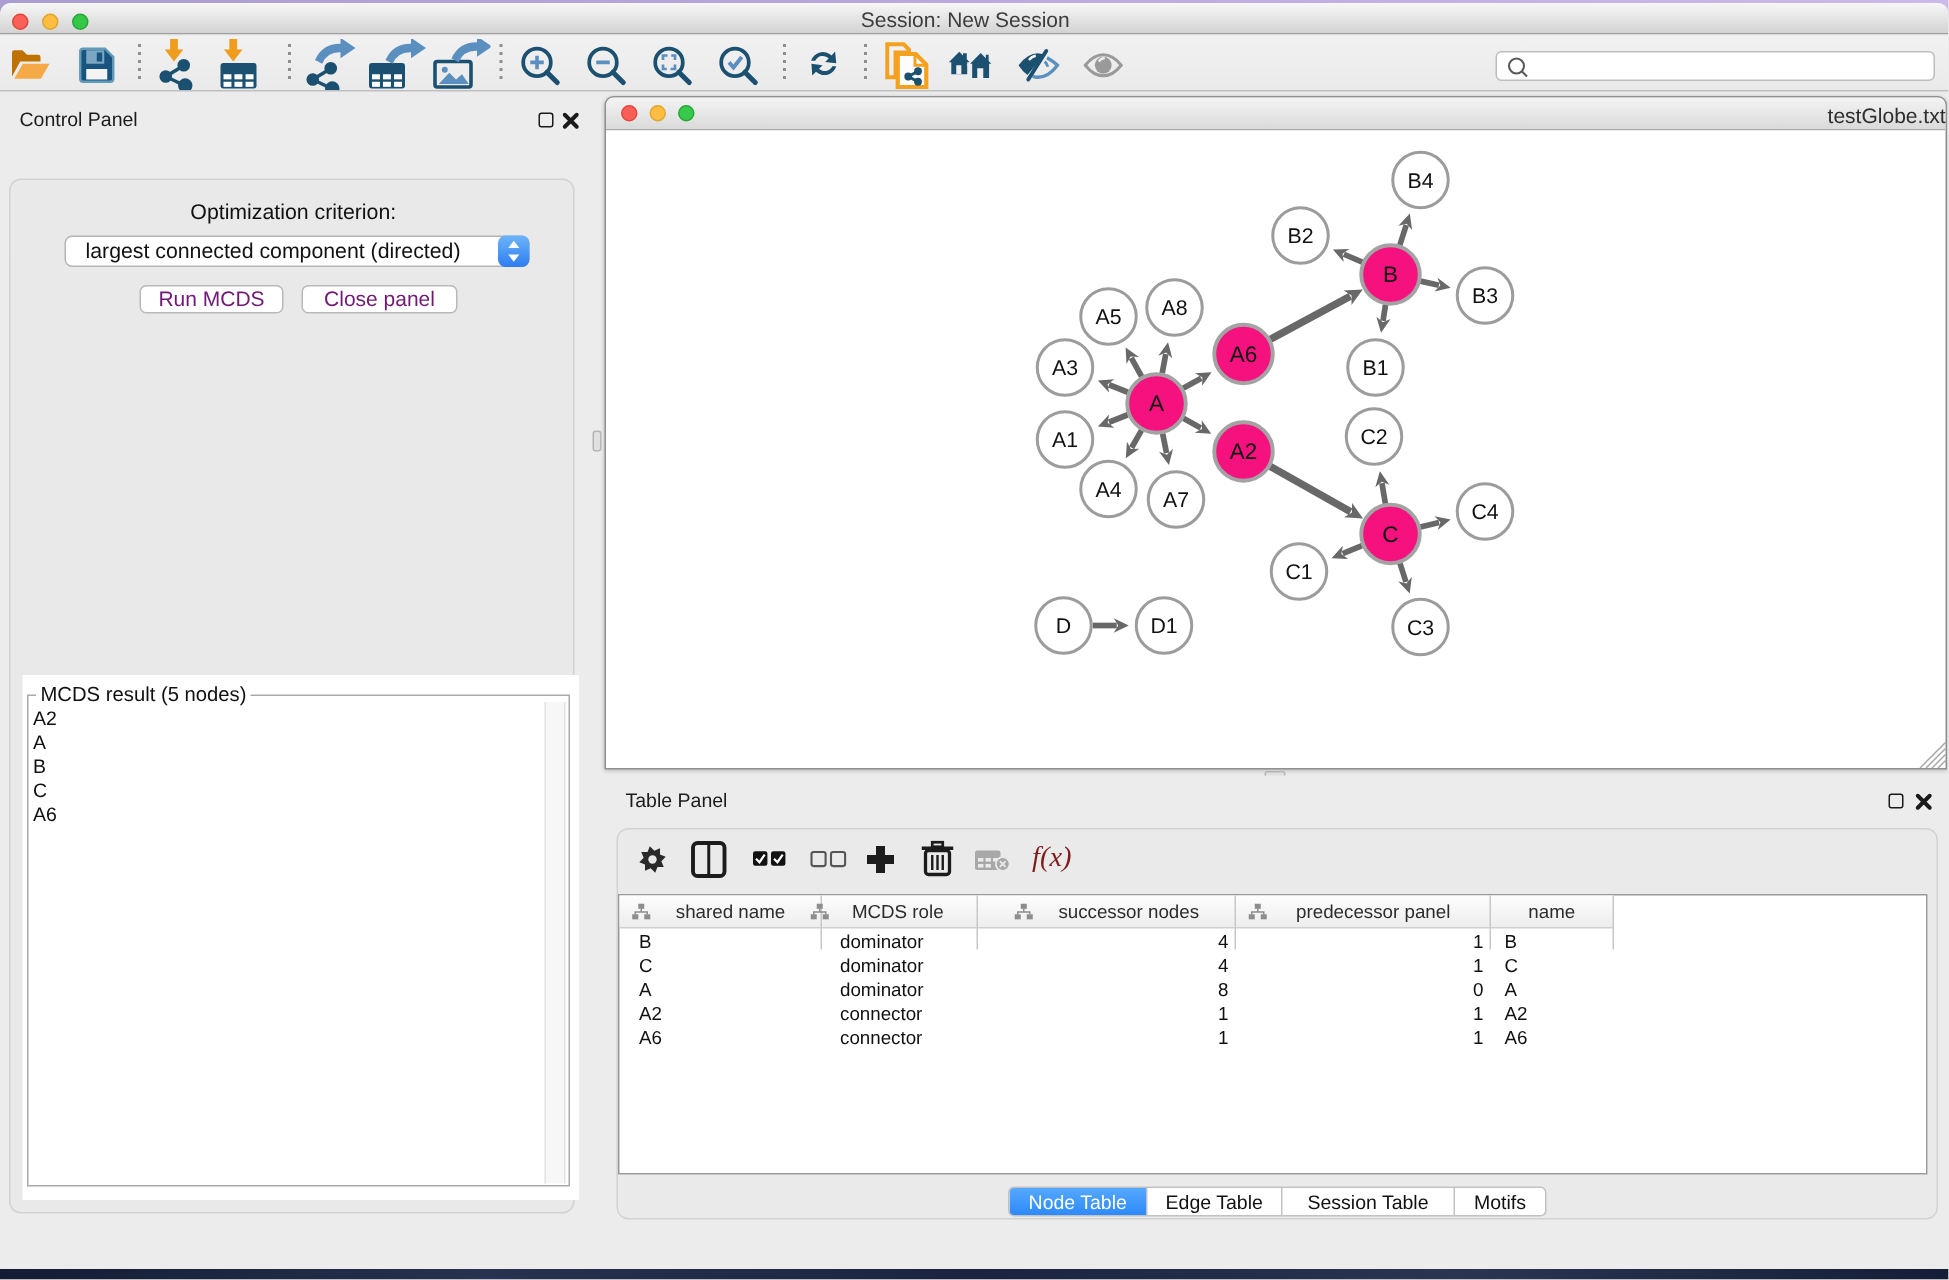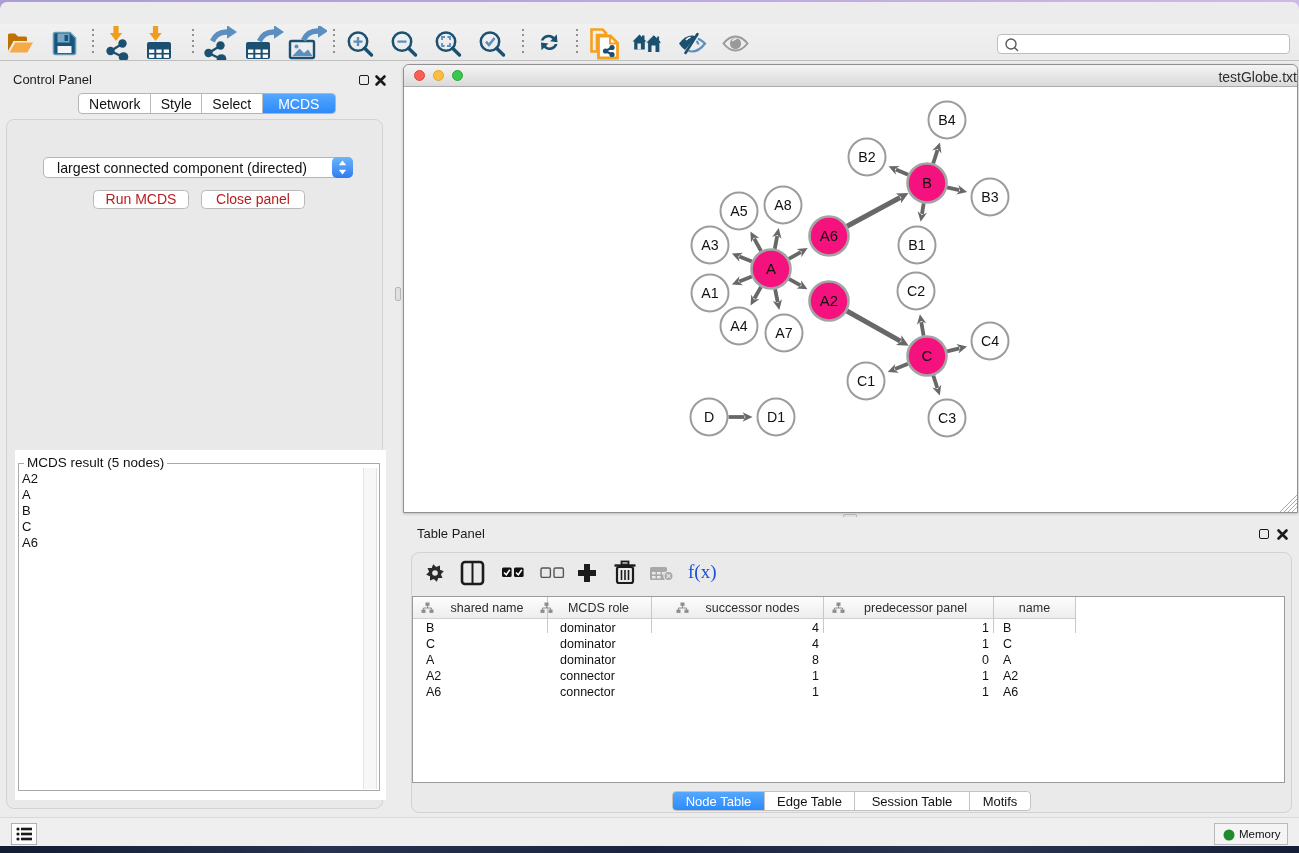--- a/index.html
+++ b/index.html
@@ -22,21 +22,21 @@
   .float-ic { position:absolute; width:10px; height:10px; border:1.5px solid #1a1a1a; border-radius:2px; }
   
   #cpanel { left:0; top:0; width:389px; height:754px; background:#ececec; }
   #cp-sub { position:absolute; left:6px; top:56px; width:377px; height:690px; background:#e9e9e9; border:1px solid #d2d2d2; border-radius:8px; }
   .seg { position:absolute; display:flex; border:1px solid #b4b4b4; border-radius:4px; background:#fff; overflow:hidden; }
   .seg div { font-size:14px; color:#111; text-align:center; border-right:1px solid #bcbcbc; display:flex; align-items:center; justify-content:center; }
   .seg div:last-child { border-right:none; }
   .seg .on { background:linear-gradient(#55a8fd,#2d8afb); color:#fff; }
   #dropdown { position:absolute; left:36px; top:37px; width:310px; height:21px; background:#fff; border:1px solid #b5b5b5; border-radius:5px; }
   #dd-cap { position:absolute; right:-1px; top:-1px; width:21px; height:21px; border-radius:5px; background:linear-gradient(#6db4f9,#2e7df0); }
-  .btn { position:absolute; height:19px; background:#fff; border:1px solid #b9b9b9; border-radius:4.5px; font-size:14px; color:#b91c1c; text-align:center; line-height:17px; }
+  .btn { position:absolute; height:19px; background:#fff; border:1px solid #b9b9b9; border-radius:4.5px; font-size:14px; color:#701a75; text-align:center; line-height:17px; }
   #mcds-box { position:absolute; left:8px; top:330px; width:371px; height:350px; background:#fff; }
   #mcds-group { position:absolute; left:3px; top:13px; width:362px; height:328px; border:1px solid #a9a9a9; }
   #mcds-label { position:absolute; left:9px; top:5px; background:#fff; padding:0 3px; font-size:13.5px; color:#111; }
   #mcds-list { position:absolute; left:7px; top:21px; font-size:13px; color:#111; line-height:16.1px; }
   #mcds-scroll { position:absolute; left:348px; top:18px; width:14px; height:321px; background:#f7f7f7; border-left:1px solid #e3e3e3; border-right:1px solid #e3e3e3; }
   
   #netwin { position:absolute; left:403px; top:1px; width:895px; height:449px; background:#fff; border:1px solid #909090; border-radius:6px 6px 0 0; box-shadow:0 1px 3px rgba(0,0,0,0.2); }
   #nw-title { position:absolute; left:0; top:0; width:893px; height:22px; background:linear-gradient(#f4f4f4,#dadada); border-bottom:1px solid #ababab; border-radius:6px 6px 0 0; }
   
   #tpanel { position:absolute; left:390px; top:454px; width:909px; height:300px; background:#ececec; }
@@ -55,20 +55,26 @@
   
   #statusbar { left:0; top:815px; width:1299px; height:29px; background:#efefef; border-top:1px solid #d8d8d8; }
   #memorybtn { position:absolute; left:1214px; top:5px; width:74px; height:22px; background:#f4f4f4; border:1px solid #b9b9b9; font-size:11.5px; color:#111; }
   #listbtn { position:absolute; left:11px; top:5px; width:26px; height:22px; background:#fdfdfd; border:1px solid #b0b0b0; }
 </style></head>
 <body>
 <div id="desktop-top" class="abs"></div>
 <div id="desktop-bottom" class="abs"></div>
 <div id="appwin" class="abs">
 
+  <div id="titlebar" class="abs">
+    <div class="tl" style="left:7.5px;background:#f96057;border:0.5px solid #e2463d;"></div>
+    <div class="tl" style="left:27.5px;background:#fdbd40;border:0.5px solid #e0a62f;"></div>
+    <div class="tl" style="left:47.5px;background:#34c748;border:0.5px solid #2aa638;"></div>
+    <div id="titletext" class="abs">Session: New Session</div>
+  </div>
 
   <div id="toolbar" class="abs">
 <svg class="abs" style="left:6px;top:7px" width="29" height="25">
 <path d="M2 20 L2 4 Q2 2.5 3.5 2.5 L9 2.5 L12 5.5 L19.5 5.5 Q21 5.5 21 7 L21 10 L7.5 10 L2 20 Z" fill="#bf7200"></path>
 <path d="M3.5 21.5 L9.2 11.5 L27 11.5 L21.3 21.5 Z" fill="#f5a947"></path>
       </svg>
 <svg class="abs" style="left:52px;top:7px" width="25" height="25">
 <path d="M1.5 3.5 Q1.5 1.5 3.5 1.5 L18 1.5 L23.5 7 L23.5 21.5 Q23.5 23.5 21.5 23.5 L3.5 23.5 Q1.5 23.5 1.5 21.5 Z" fill="#18557e"></path>
 <path d="M1.5 3.5 Q1.5 1.5 3.5 1.5 L18 1.5 L23.5 7 L23.5 21.5 Q23.5 23.5 21.5 23.5 L3.5 23.5 Q1.5 23.5 1.5 21.5 Z" fill="none" stroke="#639ab8" stroke-width="1.6"></path>
 <rect x="5.5" y="2.5" width="12" height="9" fill="#7ba7c2"></rect>
@@ -189,27 +195,22 @@
     </div>
   </div>
 
   <div id="main" class="abs">
     <div id="cpanel" class="abs">
       <div class="ptitle abs" style="left:13px;top:9px">Control Panel</div>
       <div class="float-ic" style="left:359px;top:12px"></div>
       <svg class="abs" style="left:374px;top:11px" width="13" height="13">
           <path d="M2.5 2.5 L10.5 10.5 M10.5 2.5 L2.5 10.5" stroke="#1a1a1a" stroke-width="2.6" stroke-linecap="round"></path>
         </svg>
-      <div class="seg" style="left:78px;top:30px;width:258px;height:21px">
-        <div style="width:73px">Network</div>
-          <div style="width:51px">Style</div>
-          <div style="width:61px">Select</div>
-          <div class="on" style="width:73px">MCDS</div>
-      </div>
       <div id="cp-sub" class="abs">
+        <div class="abs" style="left:0;top:14px;width:377px;text-align:center;font-size:14.2px;color:#111">Optimization criterion:</div>
         <div id="dropdown">
           <span style="position:absolute;left:13px;top:2px;font-size:14.2px;color:#111">largest connected component (directed)</span>
           <div id="dd-cap"><svg width="21" height="21">
                 <path d="M10.5 3.5 L14.2 8.3 L6.8 8.3 Z" fill="#fff"></path>
                 <path d="M10.5 17.5 L14.2 12.7 L6.8 12.7 Z" fill="#fff"></path>
               </svg></div>
         </div>
         <div class="btn" style="left:86px;top:70px;width:96px">Run MCDS</div>
         <div class="btn" style="left:194px;top:70px;width:104px">Close panel</div>
         <div id="mcds-box">
@@ -353,21 +354,21 @@
             <g fill="#eaeaea">
               <rect x="240" y="19" width="3.6" height="2.4"></rect>
               <rect x="245" y="19" width="3.6" height="2.4"></rect>
               <rect x="250" y="19" width="3.6" height="2.4"></rect>
               <rect x="240" y="23" width="3.6" height="2.4"></rect>
               <rect x="245" y="23" width="3.6" height="2.4"></rect>
             </g>
             <circle cx="256.5" cy="23" r="4.6" fill="#a8a8a8" stroke="#eaeaea" stroke-width="1.2"></circle>
             <path d="M254.6 21.1 L258.4 24.9 M258.4 21.1 L254.6 24.9" stroke="#eaeaea" stroke-width="1.3"></path>
 </svg>
-<span style="position:absolute;left:276px;top:8px;font-family:'Liberation Serif',serif;font-size:19px;color:#1d4ed8">f(x)</span>
+<span style="position:absolute;left:276px;top:8px;font-family:'Liberation Serif',serif;font-style:italic;font-size:19px;color:#7f1d1d">f(x)</span>
       </div>
       <div id="tablebox">
         <div id="thead">
           <div class="hcell" style="left:0;width:135px"><svg class="orgic" style="left:8px" width="13" height="12">
                 <g fill="#8d8d8d">
                   <rect x="4.5" y="0.5" width="4" height="3.4"></rect>
                   <rect x="0.5" y="7.5" width="4" height="3.4"></rect>
                   <rect x="8.5" y="7.5" width="4" height="3.4"></rect>
                   <path d="M6.5 3.9 L6.5 6 M2.5 7.5 L2.5 6 L10.5 6 L10.5 7.5" stroke="#8d8d8d" stroke-width="1" fill="none"></path>
                 </g>
@@ -436,34 +437,14 @@
       </div>
       <div id="btabs">
         <div class="on" style="width:92px">Node Table</div>
         <div style="width:90px">Edge Table</div>
         <div style="width:115px">Session Table</div>
         <div style="width:60px">Motifs</div>
       </div>
     </div>
   </div>
 
-  <div id="statusbar" class="abs">
-    <div id="listbtn">
-      <svg width="24" height="20" style="position:absolute;left:0px;top:0px">
-        <g fill="#1a1a1a">
-            <circle cx="6" cy="5" r="1.6"></circle>
-            <circle cx="6" cy="10" r="1.6"></circle>
-            <circle cx="6" cy="15" r="1.6"></circle>
-        <rect x="9" y="3.7" width="11" height="2.6"></rect>
-            <rect x="9" y="8.7" width="11" height="2.6"></rect>
-            <rect x="9" y="13.7" width="11" height="2.6"></rect>
-          </g>
-      </svg>
-    </div>
-    <div id="memorybtn">
-        <svg width="12" height="12" style="position:absolute;left:8px;top:5px">
-          <circle cx="6" cy="6" r="5.5" fill="#1f8b2c"></circle>
-        </svg>
-        <span style="position:absolute;left:24px;top:4px">Memory</span>
-      </div>
-  </div>
 
 </div>
 
 </body></html>

